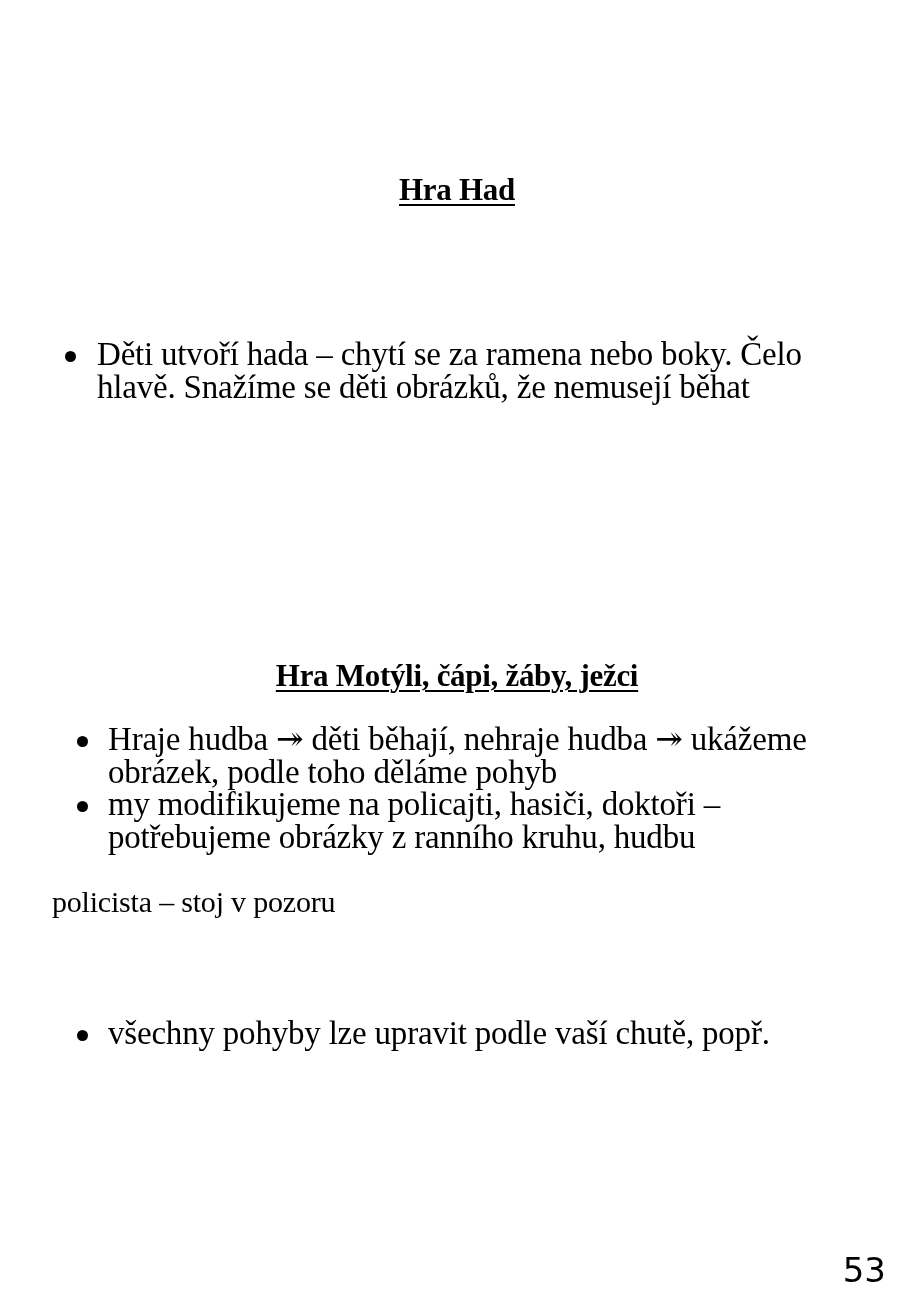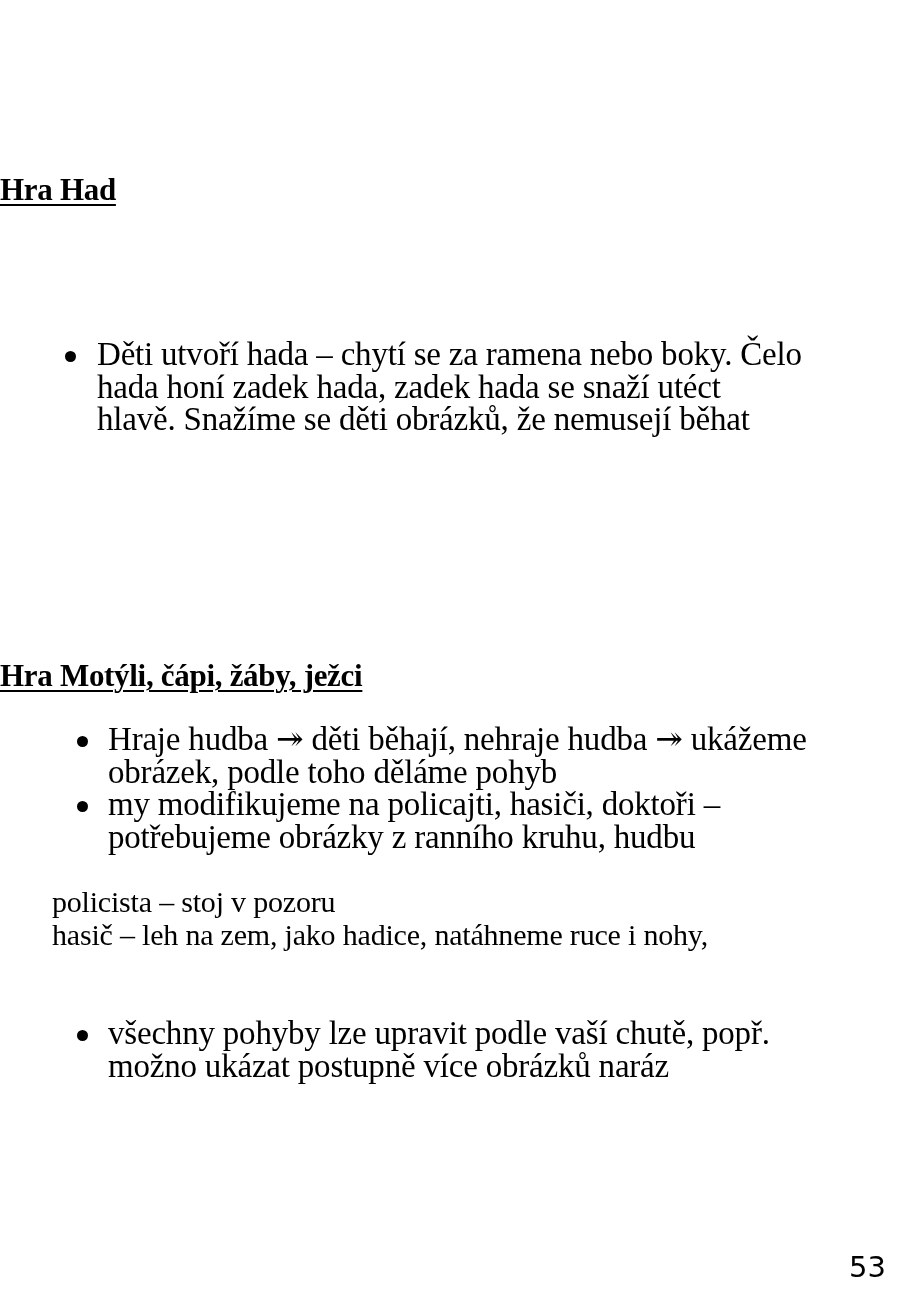--- a/index.html
+++ b/index.html
@@ -1,18 +1,18 @@
 <!DOCTYPE html>
 <html><head>
   <meta charset="utf-8">
   <style>
     html, body { margin: 0; padding: 0; background: #ffffff; }
     body { width: 914px; height: 1306px; position: relative; overflow: hidden; color: #000; }
     .title {
-      position: absolute; left: 0; width: 914px; 
+      position: absolute; left: 0; width: 914px; text-align: center;
       font-family: "Liberation Serif", "DejaVu Serif", serif;
       font-weight: bold; font-size: 31px; text-decoration: underline;
       text-underline-offset: 4px; text-decoration-thickness: 2px;
       letter-spacing: -0.3px;
     }
     #title1 { top: 172px; }
     #title2 { top: 658px; }
     ul.blist {
       position: absolute; margin: 0; padding: 0; list-style: none;
       font-family: "Liberation Serif", "DejaVu Serif", serif;
@@ -32,33 +32,32 @@
     .plain {
       position: absolute; left: 52px; top: 886px; width: 850px;
       font-family: "Liberation Serif", "DejaVu Serif", serif;
       font-size: 30px; line-height: 32.5px; letter-spacing: -0.2px;
     }
     .plain div { white-space: nowrap; }
     .line { display: block; white-space: nowrap; }
     .pagenum {
       position: absolute; right: 28px; top: 1250px;
       font-family: "DejaVu Sans", "Liberation Sans", sans-serif;
-      font-size: 29px; color: #000;
+      font-size: 34px; color: #000;
     }
   </style>
 </head>
 <body>
 
 <div id="title1" class="title">Hra Had</div>
 
 <ul id="list1" class="blist">
   <li>
     <span class="bullet"></span>
     <span class="line">Děti utvoří hada – chytí se za ramena nebo boky. Čelo</span>
-    <span class="line">hada honí zadek hada, zadek hada se snaží utéct</span>
     <span class="line">hlavě. Snažíme se děti obrázků, že nemusejí běhat</span>
   </li>
 </ul>
 
 <div id="title2" class="title">Hra Motýli, čápi, žáby, ježci</div>
 
 <ul id="list2" class="blist">
   <li>
     <span class="bullet"></span>
     <span class="line">Hraje hudba ↠ děti běhají, nehraje hudba ↠ ukážeme</span>
@@ -66,24 +65,22 @@
   </li>
   <li>
     <span class="bullet"></span>
     <span class="line">my modifikujeme na policajti, hasiči, doktoři –</span>
     <span class="line">potřebujeme obrázky z ranního kruhu, hudbu</span>
   </li>
 </ul>
 
 <div class="plain">
   <div>policista – stoj v pozoru</div>
-  <div>hasič – leh na zem, jako hadice, natáhneme ruce i nohy,</div>
 </div>
 
 <ul id="list3" class="blist">
   <li>
     <span class="bullet"></span>
     <span class="line">všechny pohyby lze upravit podle vaší chutě, popř.</span>
-    <span class="line">možno ukázat postupně více obrázků naráz</span>
   </li>
 </ul>
 
 <div class="pagenum">53</div>
 
 </body></html>

